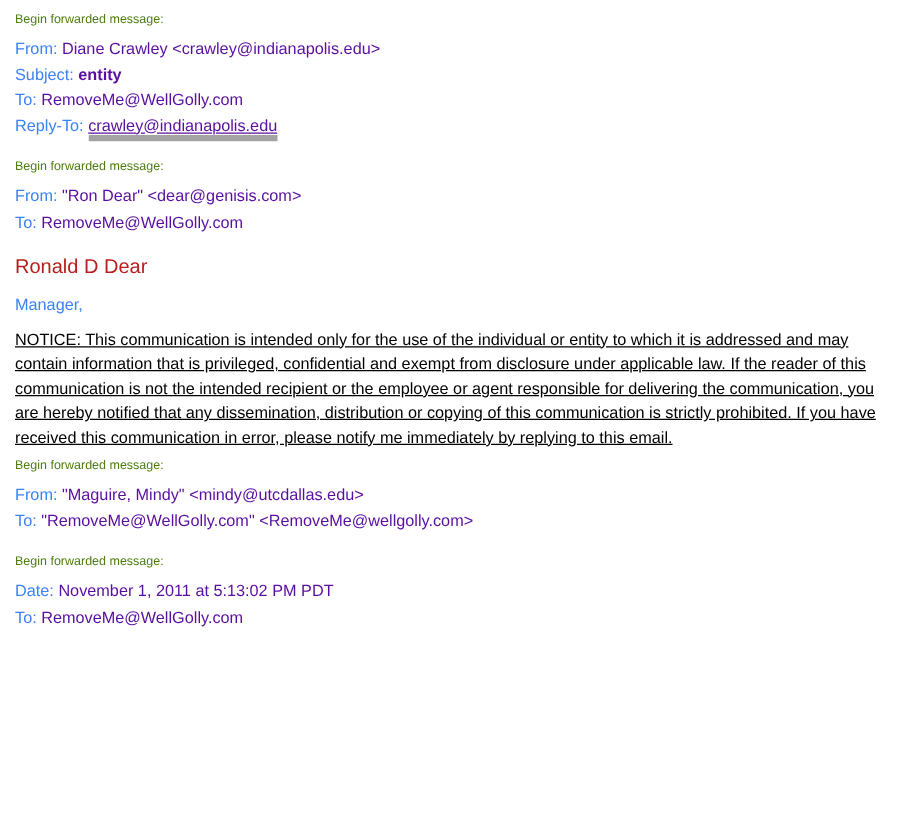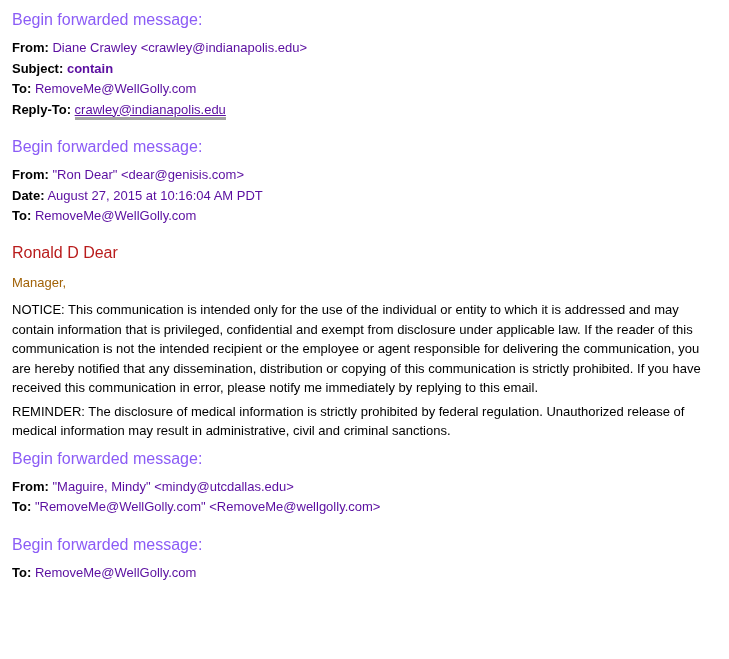--- a/index.html
+++ b/index.html
@@ -17,75 +17,76 @@
       min-height: 659px;
       padding: 8px 12px;
       line-height: 1.5;
     }
 
     .email-section {
       margin-bottom: 6px;
     }
 
     .forward-header {
-      color: #8b5cf6;
-      font-size: 16px;
+      color: #4d7c0f;
+      font-size: 10px;
       margin-bottom: 6px;
     }
 
     .field-line {
       font-size: 13px;
       margin-bottom: 1px;
     }
 
     .field-label {
-      font-weight: bold;
-      color: #000000;
+      font-weight: normal;
+      color: #3b82f6;
     }
 
     .field-value-link {
       color: #5a0ea0;
       text-decoration: none;
     }
 
     .subject-remove {
       color: #5a0ea0;
       font-weight: bold;
     }
 
     .subject-please-remove {
       color: #5a0ea0;
       font-weight: bold;
     }
 
     .reply-to-link {
       color: #5a0ea0;
       text-decoration: underline;
-      border-bottom: 3px solid #a3a3a3;
+      border-bottom: 5px solid #a3a3a3;
     }
 
     .body-text {
       font-size: 13px;
-      color: #a16207;
+      color: #3b82f6;
       margin: 8px 0;
       line-height: 1.5;
     }
 
     .name-heading {
       font-size: 16px;
       color: #b91c1c;
       margin: 10px 0 4px 0;
       font-weight: normal;
     }
 
     .notice-block {
       font-size: 13px;
       color: #000000;
       margin: 4px 0;
       line-height: 1.5;
+      text-decoration: underline;
     }
 
     .reminder-block {
       font-size: 13px;
       color: #000000;
       margin: 4px 0;
       line-height: 1.5;
     }
 
     .section-gap {
@@ -100,70 +101,69 @@
 <body>
 
 <div class="email-section">
   <div class="forward-header">Begin forwarded message:</div>
   <div class="field-line">
     <span class="field-label">From:</span>
     <span class="field-value-link"> <span>Diane Crawley</span> <span>&lt;crawley@indianapolis.edu&gt;</span></span>
   </div>
   <div class="field-line">
     <span class="field-label">Subject:</span>
-    <span class="subject-remove"> <span>contain</span></span>
+    <span class="subject-remove"> <span>entity</span></span>
   </div>
   <div class="field-line">
     <span class="field-label">To:</span>
     <span class="field-value-link"> <span>RemoveMe@WellGolly.com</span></span>
   </div>
   <div class="field-line">
     <span class="field-label">Reply-To:</span>
     <span class="reply-to-link"> <span>crawley@indianapolis.edu</span></span>
   </div>
 </div>
 
 <div class="section-gap"></div>
 
 <div class="email-section">
   <div class="forward-header">Begin forwarded message:</div>
   <div class="field-line">
     <span class="field-label">From:</span>
     <span class="field-value-link"> <span>"Ron Dear"</span> <span>&lt;dear@genisis.com&gt;</span></span>
   </div>
   <div class="field-line">
-    <span class="field-label">Date:</span>
-    <span class="field-value-link"> <span>August 27, 2015 at 10:16:04 AM PDT</span></span>
-  </div>
-  <div class="field-line">
     <span class="field-label">To:</span>
     <span class="field-value-link"> <span>RemoveMe@WellGolly.com</span></span>
   </div>
 
   <div class="small-gap"></div>
 
   <div class="name-heading">Ronald D Dear</div>
   <div class="body-text">Manager,</div>
   <div class="notice-block">NOTICE:  This communication is intended only for the use of the individual or entity to which it is addressed and may contain information that is privileged, confidential and exempt from disclosure under applicable law.  If the reader of this communication is not the intended recipient or the employee or agent responsible for delivering the communication, you are hereby notified that any dissemination, distribution or copying of this communication is strictly prohibited.  If you have received this communication in error, please notify me immediately by replying to this email.</div>
-  <div class="reminder-block">REMINDER:  The disclosure of medical information is strictly prohibited by federal regulation.  Unauthorized release of medical information may result in administrative, civil and criminal sanctions.</div>
 </div>
 
 <div class="email-section">
   <div class="forward-header">Begin forwarded message:</div>
   <div class="field-line">
     <span class="field-label">From:</span>
     <span class="field-value-link"> <span>"Maguire, Mindy"</span> <span>&lt;mindy@utcdallas.edu&gt;</span></span>
   </div>
   <div class="field-line">
     <span class="field-label">To:</span>
     <span class="field-value-link"> <span>"RemoveMe@WellGolly.com" &lt;RemoveMe@wellgolly.com&gt;</span></span>
   </div>
 </div>
 
 <div class="section-gap"></div>
 
 <div class="email-section">
   <div class="forward-header">Begin forwarded message:</div>
   <div class="field-line">
+    <span class="field-label">Date:</span>
+    <span class="field-value-link"> <span>November 1, 2011 at 5:13:02 PM PDT</span></span>
+  </div>
+  <div class="field-line">
     <span class="field-label">To:</span>
     <span class="field-value-link"> <span>RemoveMe@WellGolly.com</span></span>
   </div>
 </div>
 
 </body></html>

